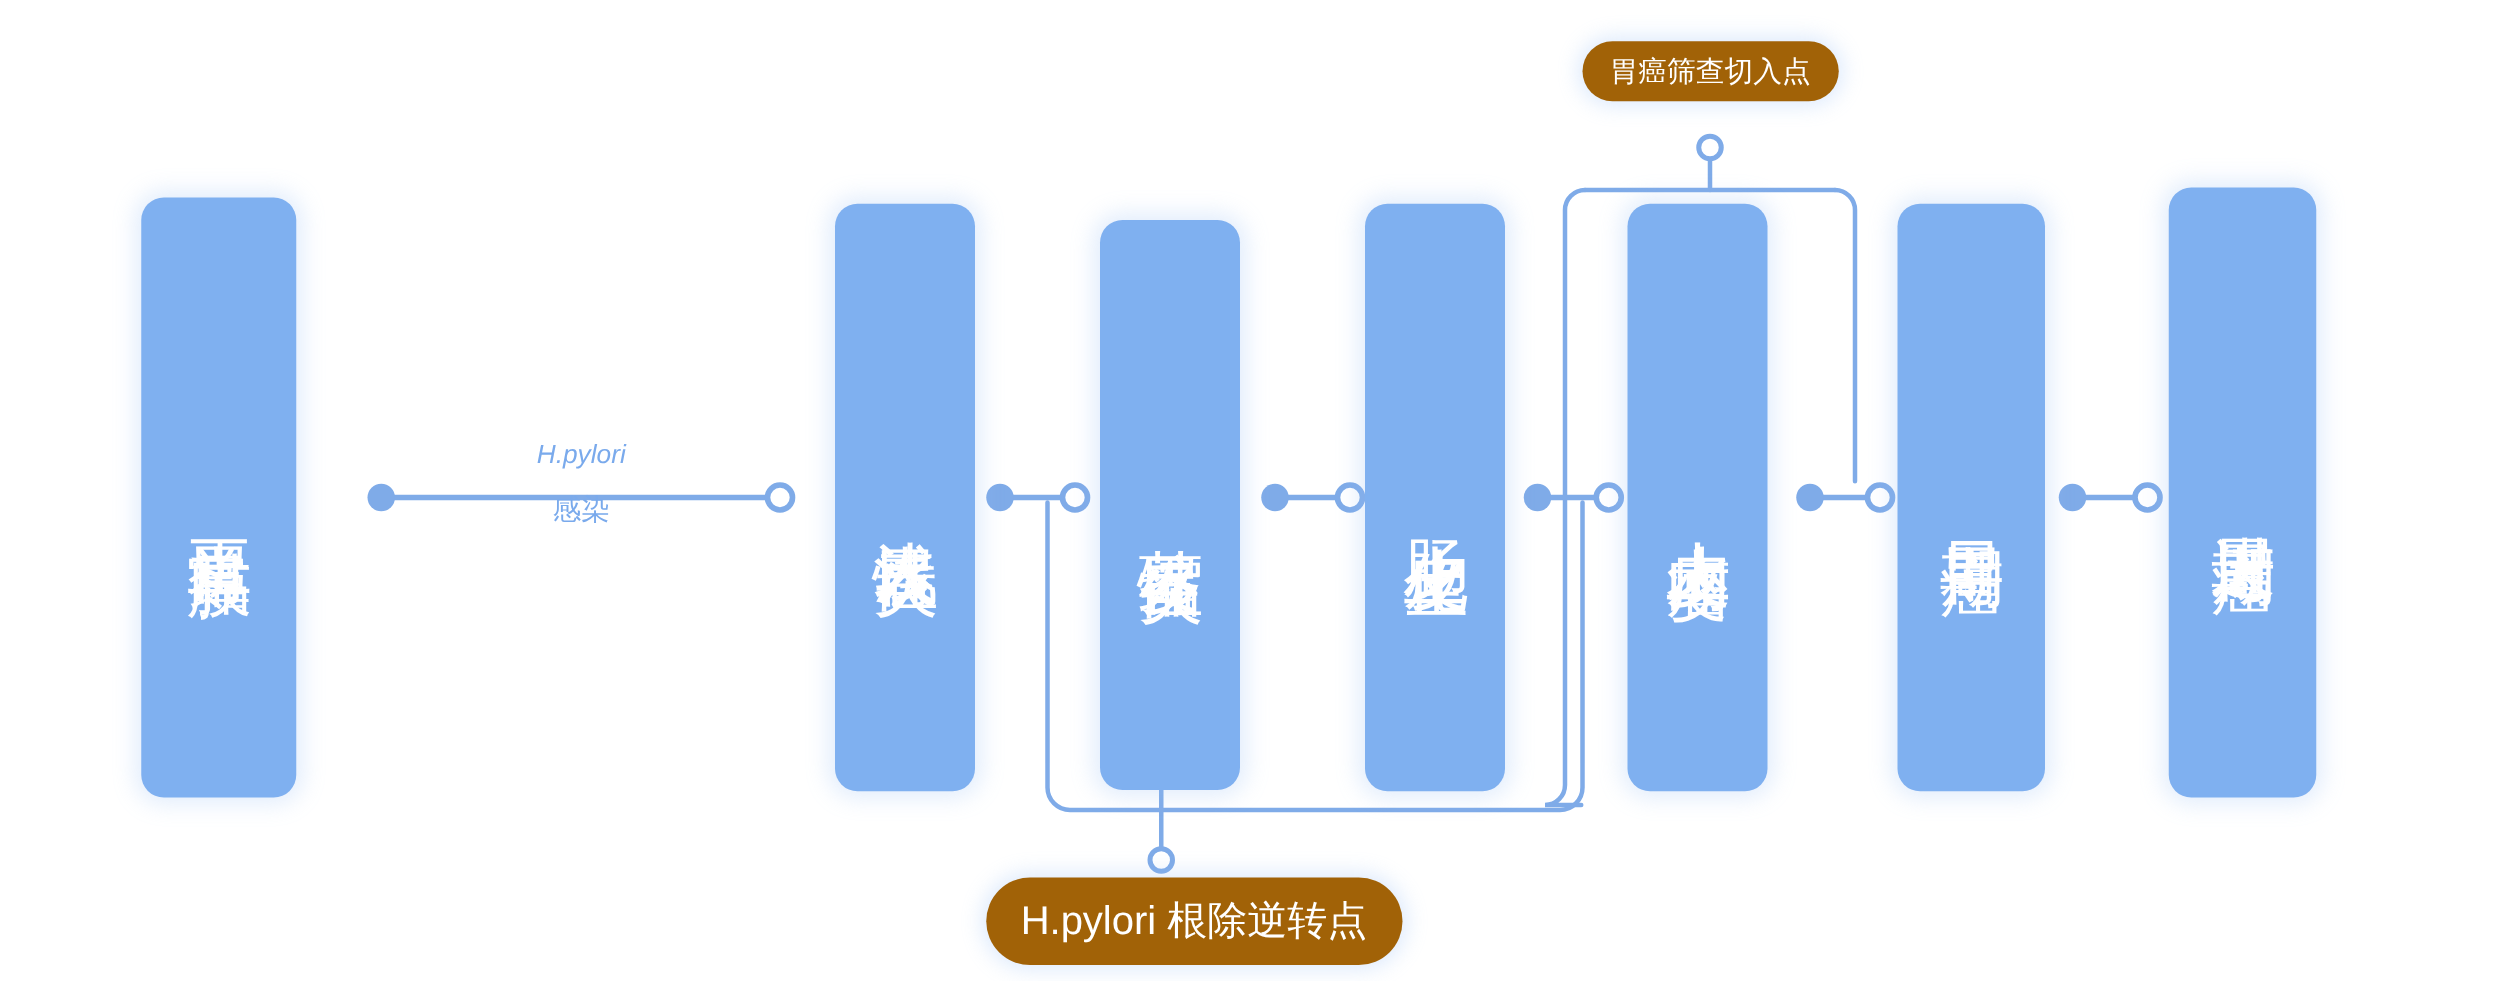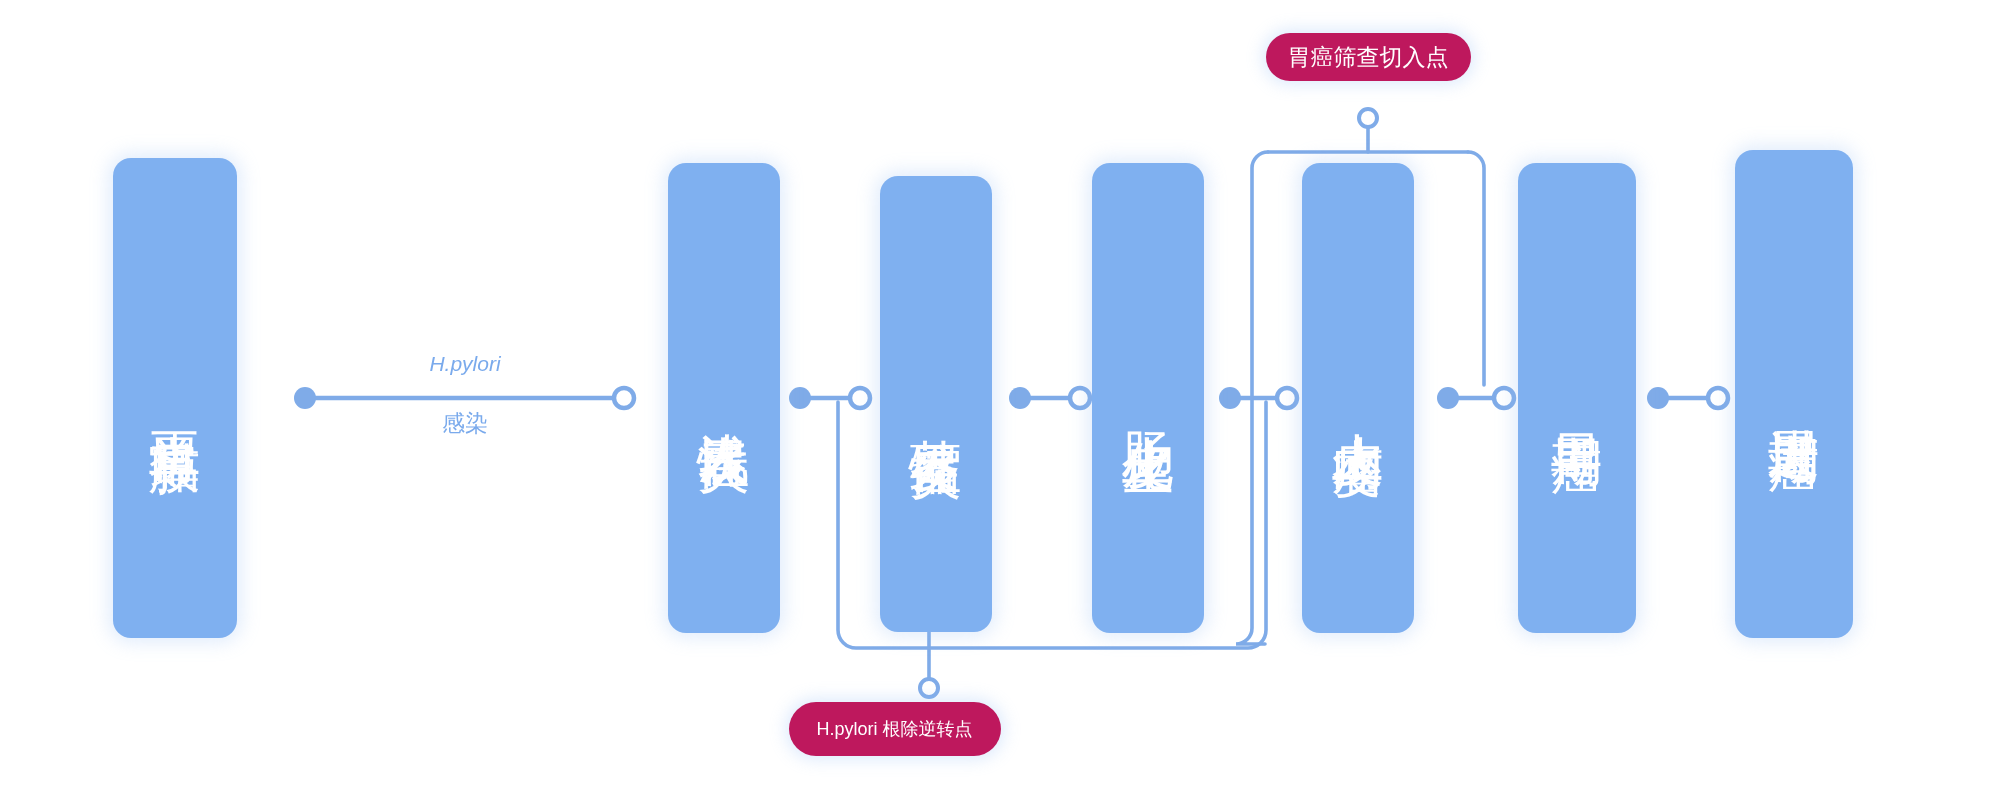--- a/index.html
+++ b/index.html
@@ -64,46 +64,46 @@
   .edge-label .top-line {
     display: block;
     font-style: italic;
     font-size: 21px;
     line-height: 1.15;
   }
   .edge-label .bot-line {
     display: block;
     font-size: 23px;
     line-height: 1.15;
-    margin-top: 34px;
+    margin-top: 18px;
   }
 
   
   .badge {
     position: absolute;
     z-index: 5;
-    background: #be185d;
+    background: #a16207;
     color: #ffffff;
     border-radius: 999px;
     box-shadow: 0 0 16px 4px rgba(150, 190, 245, 0.3);
     display: flex;
     align-items: center;
     justify-content: center;
     white-space: nowrap;
     user-select: none;
   }
   .badge-top {
     font-size: 23px;
     padding: 0 22px;
     height: 48px;
   }
   .badge-bottom {
-    font-size: 18px;
+    font-size: 32px;
     padding: 0 28px;
-    height: 54px;
+    height: 70px;
   }
 </style>
 </head>
 <body>
 
 <div id="stage">
 
   <svg id="edge-layer" viewBox="0 0 2000 785">
     <defs>
       <style>

